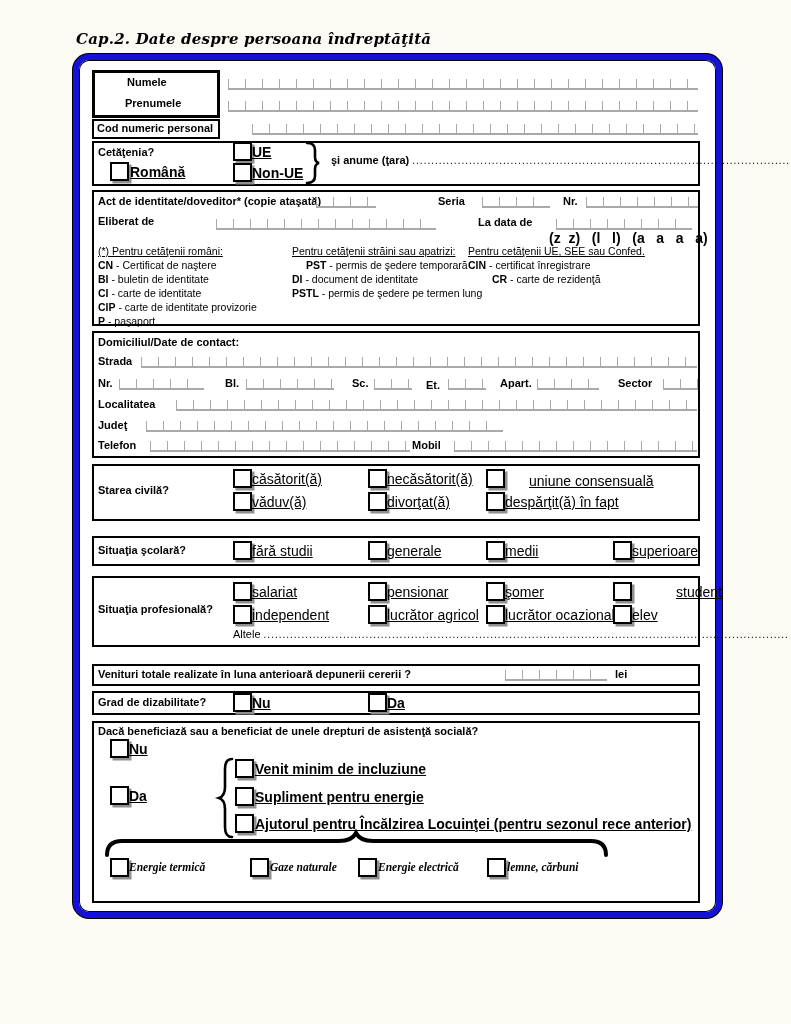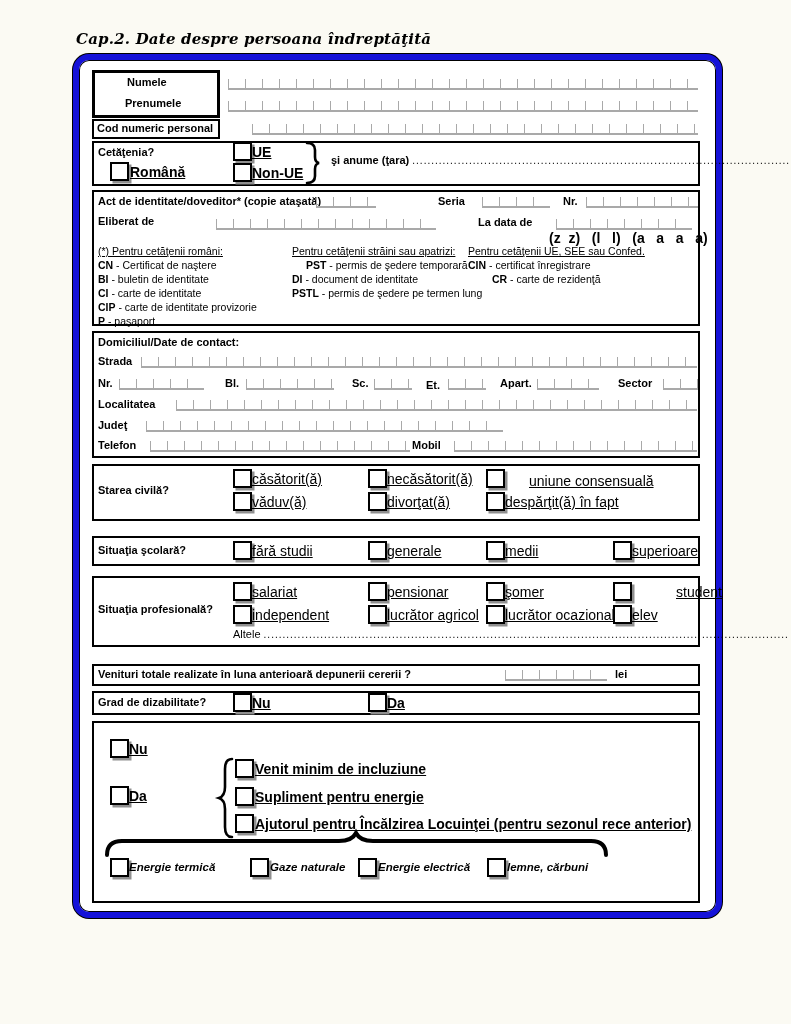--- a/index.html
+++ b/index.html
@@ -10,21 +10,21 @@
   .thick{border-width:3px;}
   .lbl{position:absolute;font-size:11px;font-weight:bold;white-space:nowrap;}
   .olbl{position:absolute;font-size:14px;white-space:nowrap;text-decoration:underline;}
   .b{font-weight:bold;}
   .comb{position:absolute;height:11px;border-bottom:2px solid #a9a9a9;background:repeating-linear-gradient(90deg,#a9a9a9 0 1.4px,transparent 1.4px 17px);box-sizing:border-box;}
   .cb{position:absolute;width:15px;height:15px;background:#fff;border:2px solid #000;box-shadow:2.5px 2.5px 0 #8f8f8f;}
   .leg{position:absolute;font-size:10.5px;white-space:nowrap;}
   .legh{text-decoration:underline;}
   .hint{position:absolute;font-size:14px;font-weight:bold;white-space:pre;}
   .dots{font-weight:normal;letter-spacing:1px;font-size:10px;}
-  .script{font-family:Liberation Sans, sans-serif;font-style:italic;font-weight:bold;font-size:11.5px;}
+  .script{font-family:Liberation Serif, serif;font-style:italic;font-weight:bold;font-size:11.5px;}
   svg{position:absolute;overflow:visible;}
 </style>
 </head>
 <body>
 
 <div class="page">
   <div class="title">Cap.2. Date despre persoana îndreptăţită</div>
   <div class="frame"></div>
 
   <div class="box thick" style="left:92px;top:70px;width:128px;height:48px;"></div>
@@ -156,20 +156,21 @@
   <div class="lbl" style="left:615px;top:668px;">lei</div>
 
   <div class="box" style="left:92px;top:691px;width:608px;height:24px;"></div>
   <div class="lbl" style="left:98px;top:696px;">Grad de dizabilitate?</div>
   <span class="cb" style="left:233px;top:693px;"></span>
   <div class="olbl b" style="left:252px;top:695px;">Nu</div>
   <span class="cb" style="left:368px;top:693px;"></span>
   <div class="olbl b" style="left:387px;top:695px;">Da</div>
 
   <div class="box" style="left:92px;top:721px;width:608px;height:182px;"></div>
+  <div class="lbl" style="left:98px;top:725px;">Dacă beneficiază sau a beneficiat de unele drepturi de asistenţă socială?</div>
   <span class="cb" style="left:110px;top:739px;"></span>
   <div class="olbl b" style="left:129px;top:741px;">Nu</div>
   <span class="cb" style="left:110px;top:786px;"></span>
   <div class="olbl b" style="left:129px;top:788px;">Da</div>
   <svg style="left:218px;top:757px;" width="16" height="82" viewBox="0 0 16 82">
     <path d="M14,2 Q7,2 7,12 L7,30 Q7,39 1,41 Q7,43 7,52 L7,70 Q7,80 14,80" fill="none" stroke="#000" stroke-width="2.6" stroke-linecap="round"></path>
   </svg>
   <span class="cb" style="left:235px;top:759px;"></span>
   <div class="olbl b" style="left:255px;top:761px;">Venit minim de incluziune</div>
   <span class="cb" style="left:235px;top:787px;"></span>

